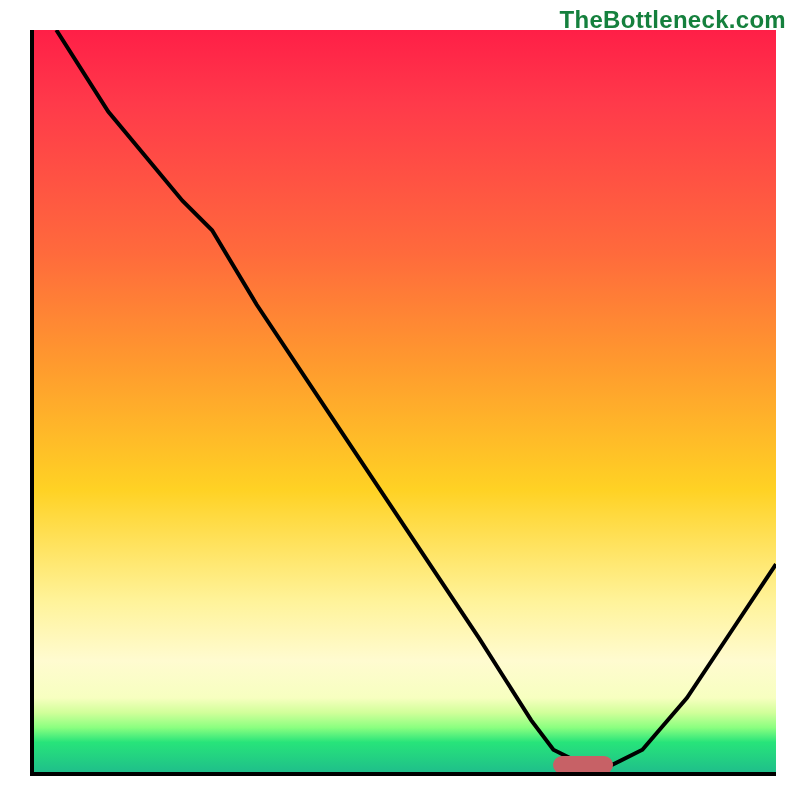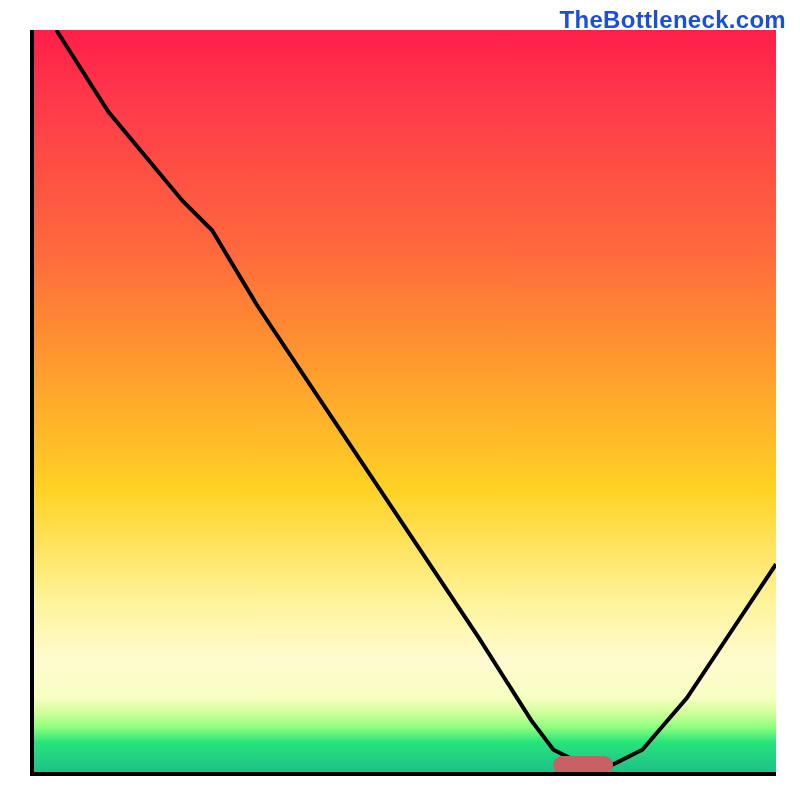--- a/index.html
+++ b/index.html
@@ -15,21 +15,21 @@
     position: relative;
     width: 800px;
     height: 800px;
   }
   .watermark {
     position: absolute;
     top: 6px;
     right: 14px;
     font-size: 24px;
     font-weight: 600;
-    color: #1d4ed8;
+    color: #15803d;
     letter-spacing: 0.3px;
     user-select: none;
   }
   .plot-area {
     position: absolute;
     left: 30px;
     top: 30px;
     width: 746px;
     height: 746px;
     box-sizing: border-box;

